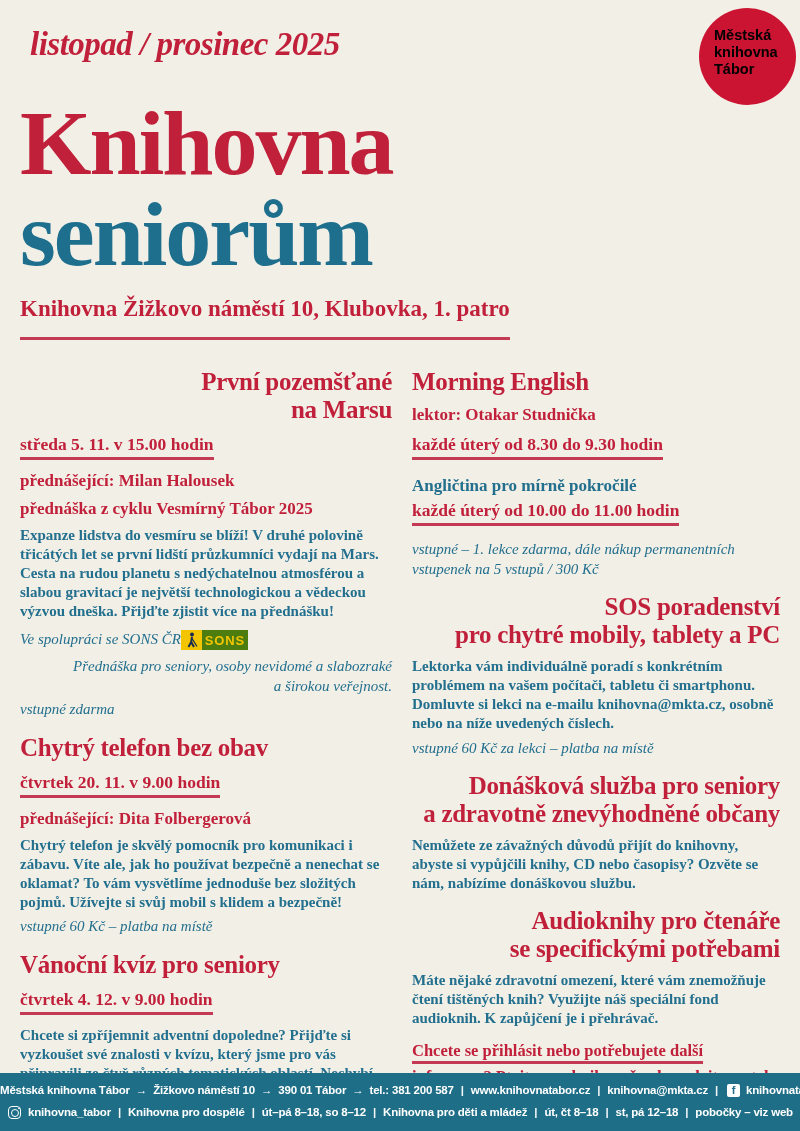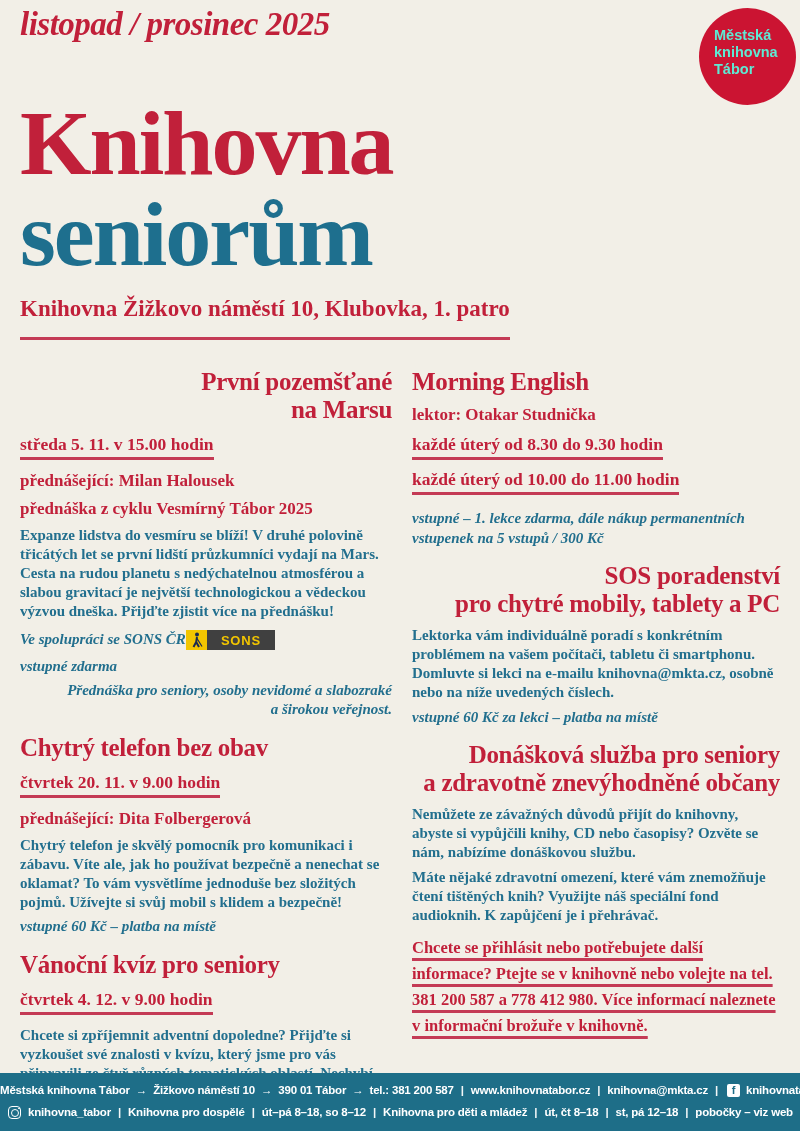--- a/index.html
+++ b/index.html
@@ -7,38 +7,38 @@
   .page {
     position: relative;
     width: 800px;
     height: 1131px;
     margin: 0 auto;
     background: #f2efe7;
     overflow: hidden;
     font-family: "Liberation Serif", "DejaVu Serif", serif;
   }
   
-  .header { position: relative; padding: 4px 20px 0 20px; height: 92px; }
+  .header { position: relative; padding: 24px 20px 0 20px; height: 92px; margin-left: 10px; }
   .issue {
     font-style: italic;
     font-weight: 700;
     font-size: 33px;
     color: #c1203a;
     letter-spacing: -0.5px;
     padding-top: 2px;
   }
   .logo-circle {
     position: absolute;
     top: 8px;
     right: 4px;
     width: 97px;
     height: 97px;
     border-radius: 50%;
     background: #cb1432;
-    color: #5eead4;
+    color: #000000;
     font-family: "Liberation Sans", "DejaVu Sans", sans-serif;
     font-weight: 700;
     font-size: 14.5px;
     line-height: 1.16;
     padding: 19px 0 0 15px;
   }
   
   .title-block { padding: 6px 20px 0 20px; }
   .title-line {
     font-weight: 700;
@@ -94,49 +94,49 @@
   }
   .body-text {
     color: #226f8e;
     font-weight: 700;
     font-size: 15px;
     line-height: 1.26;
     margin: 4px 0 6px 0;
   }
   .italic-note {
     color: #226f8e;
-    font-weight: 700;
+    font-weight: 400;
     font-style: italic;
     font-size: 15px;
     line-height: 1.3;
     margin: 3px 0 4px 0;
   }
   .teal-strong {
     color: #226f8e;
     font-weight: 700;
     font-size: 17px;
     margin: 9px 0 2px 0;
   }
   .coop-row { display: flex; align-items: center; margin: 6px 0 4px 0; }
   .sons-logo { display: inline-flex; height: 20px; }
   .sons-fig {
     width: 21px; height: 20px;
     background: #f2c500;
     display: inline-flex; align-items: center; justify-content: center;
   }
   .sons-word {
     height: 20px;
-    background: #404040;
+    background: #4d7c0f;
     color: #f2c500;
     font-family: "Liberation Sans", "DejaVu Sans", sans-serif;
     font-weight: 700;
     font-size: 13px;
     letter-spacing: 0.8px;
     display: inline-flex; align-items: center;
-    padding: 0 14px;
+    padding: 0 3px;
   }
   .contact-block {
     color: #c1203a;
     font-weight: 700;
     font-size: 16.5px;
     line-height: 1.58;
     margin: 10px 0 8px 0;
     text-decoration: underline;
     text-decoration-color: #c43a55;
     text-decoration-thickness: 2.5px;
@@ -238,23 +238,23 @@
             <span class="sons-fig">
               <svg width="15" height="16" viewBox="0 0 15 16">
                 <circle cx="8" cy="2.6" r="2" fill="#1a2a50"></circle>
                 <path d="M8 5 L7.2 10 L4.5 15 M7.2 10 L10 15" stroke="#1a2a50" stroke-width="2" fill="none"></path>
                 <path d="M8 6.5 L13 14.5" stroke="#1a2a50" stroke-width="1.2" fill="none"></path>
               </svg>
             </span>
             <span class="sons-word">SONS</span>
           </span>
         </div>
-        <div class="italic-note">vstupné zdarma</div>
         <div class="italic-note prelines">Přednáška pro seniory, osoby nevidomé a slabozraké
 a širokou veřejnost.</div>
+        <div class="italic-note">vstupné zdarma</div>
       </div>
 
       <div>
         <div class="event-title">Chytrý telefon bez obav</div>
         <div><span class="date-line">čtvrtek 20. 11. v 9.00 hodin</span></div>
         <div class="red-info">přednášející: Dita Folbergerová</div>
         <div class="body-text">Chytrý telefon je skvělý pomocník pro komunikaci i zábavu. Víte ale, jak ho používat bezpečně a nenechat se oklamat? To vám vysvětlíme jednoduše bez složitých pojmů. Užívejte si svůj mobil s klidem a bezpečně!</div>
         <div class="italic-note">vstupné 60 Kč – platba na místě</div>
       </div>
 
@@ -267,38 +267,41 @@
       </div>
 
     </div>
 
     <div class="col col-right">
 
       <div class="first">
         <div class="event-title">Morning English</div>
         <div class="red-info">lektor: Otakar Studnička</div>
         <div><span class="date-line">každé úterý od 8.30 do 9.30 hodin</span></div>
+        <div class="teal-strong">Angličtina pro mírně pokročilé</div>
         <div><span class="date-line">každé úterý od 10.00 do 11.00 hodin</span></div>
         <div class="italic-note" style="margin-top:7px">vstupné – 1. lekce zdarma, dále nákup permanentních vstupenek na 5 vstupů / 300 Kč</div>
       </div>
 
       <div>
         <div class="event-title prelines">SOS poradenství
 pro chytré mobily, tablety a PC</div>
         <div class="body-text">Lektorka vám individuálně poradí s konkrétním problémem na vašem počítači, tabletu či smartphonu. Domluvte si lekci na e-mailu knihovna@mkta.cz, osobně nebo na níže uvedených číslech.</div>
         <div class="italic-note">vstupné 60 Kč za lekci – platba na místě</div>
       </div>
 
       <div>
         <div class="event-title prelines">Donášková služba pro seniory
 a zdravotně znevýhodněné občany</div>
         <div class="body-text">Nemůžete ze závažných důvodů přijít do knihovny, abyste si vypůjčili knihy, CD nebo časopisy? Ozvěte se nám, nabízíme donáškovou službu.</div>
       </div>
 
       <div>
+        <div class="event-title prelines">Audioknihy pro čtenáře
+se specifickými potřebami</div>
         <div class="body-text">Máte nějaké zdravotní omezení, které vám znemožňuje čtení tištěných knih? Využijte náš speciální fond audioknih. K zapůjčení je i přehrávač.</div>
       </div>
 
       <div class="contact-block">Chcete se přihlásit nebo potřebujete další informace? Ptejte se v knihovně nebo volejte na tel. 381 200 587 a 778 412 980. Více informací naleznete v informační brožuře v knihovně.</div>
 
     </div>
   </div>
 
   
   <div class="footer">

